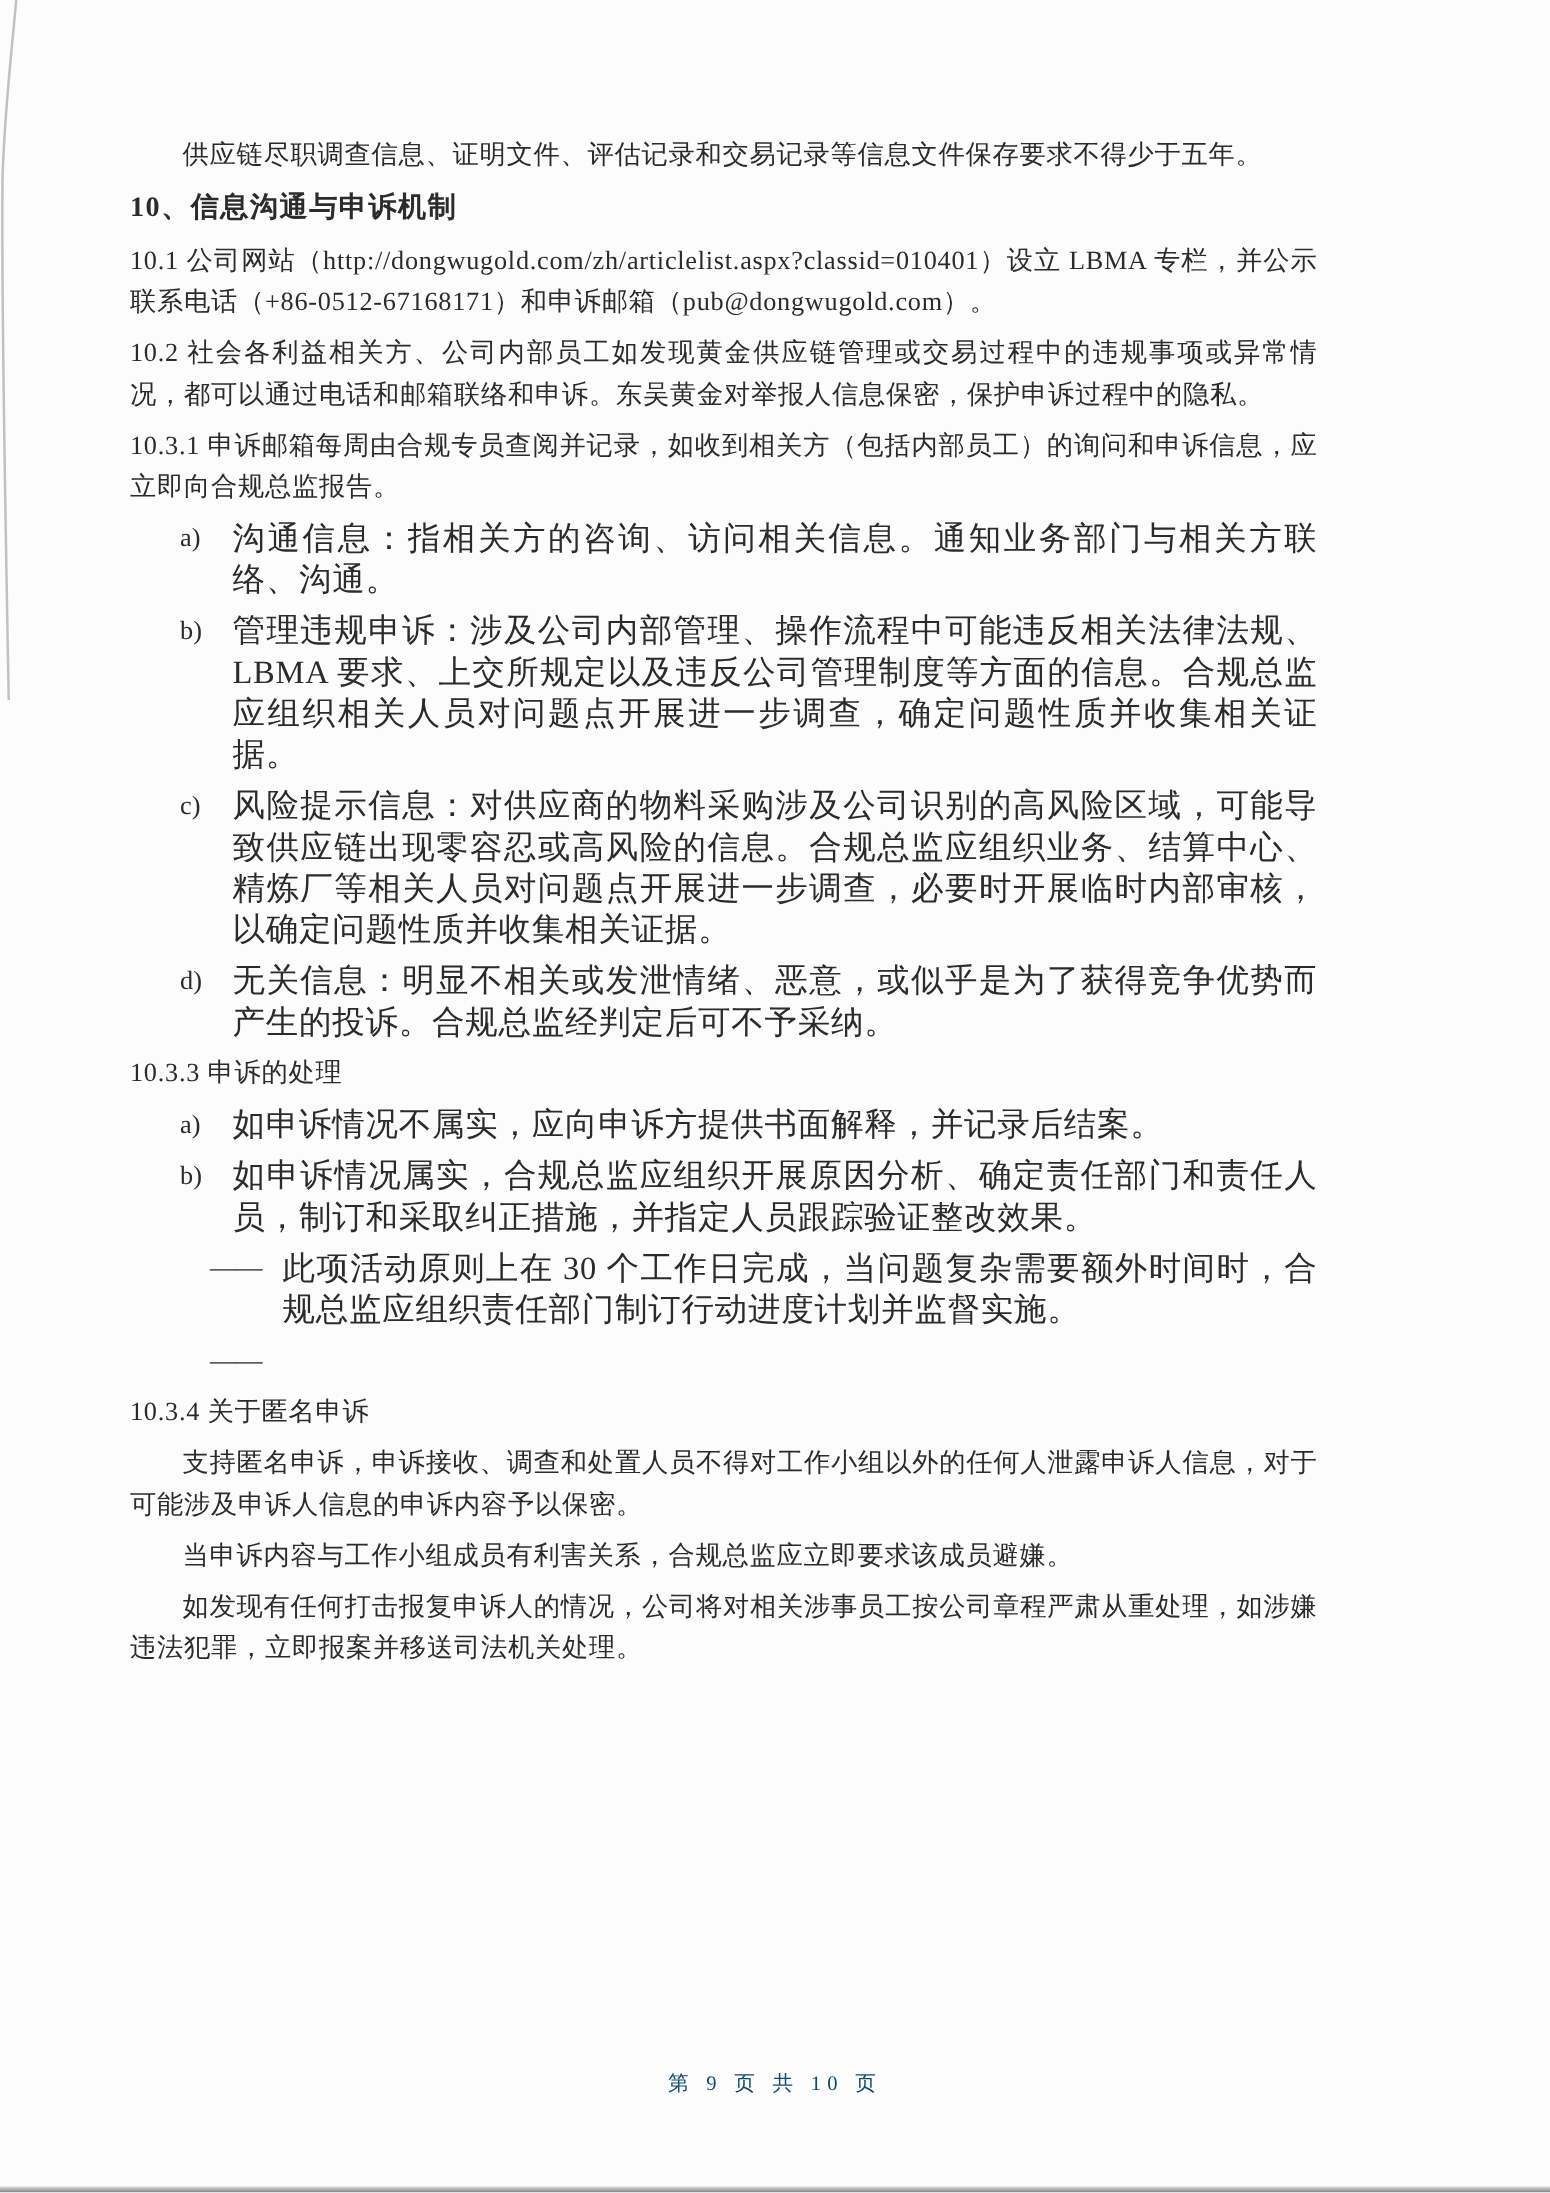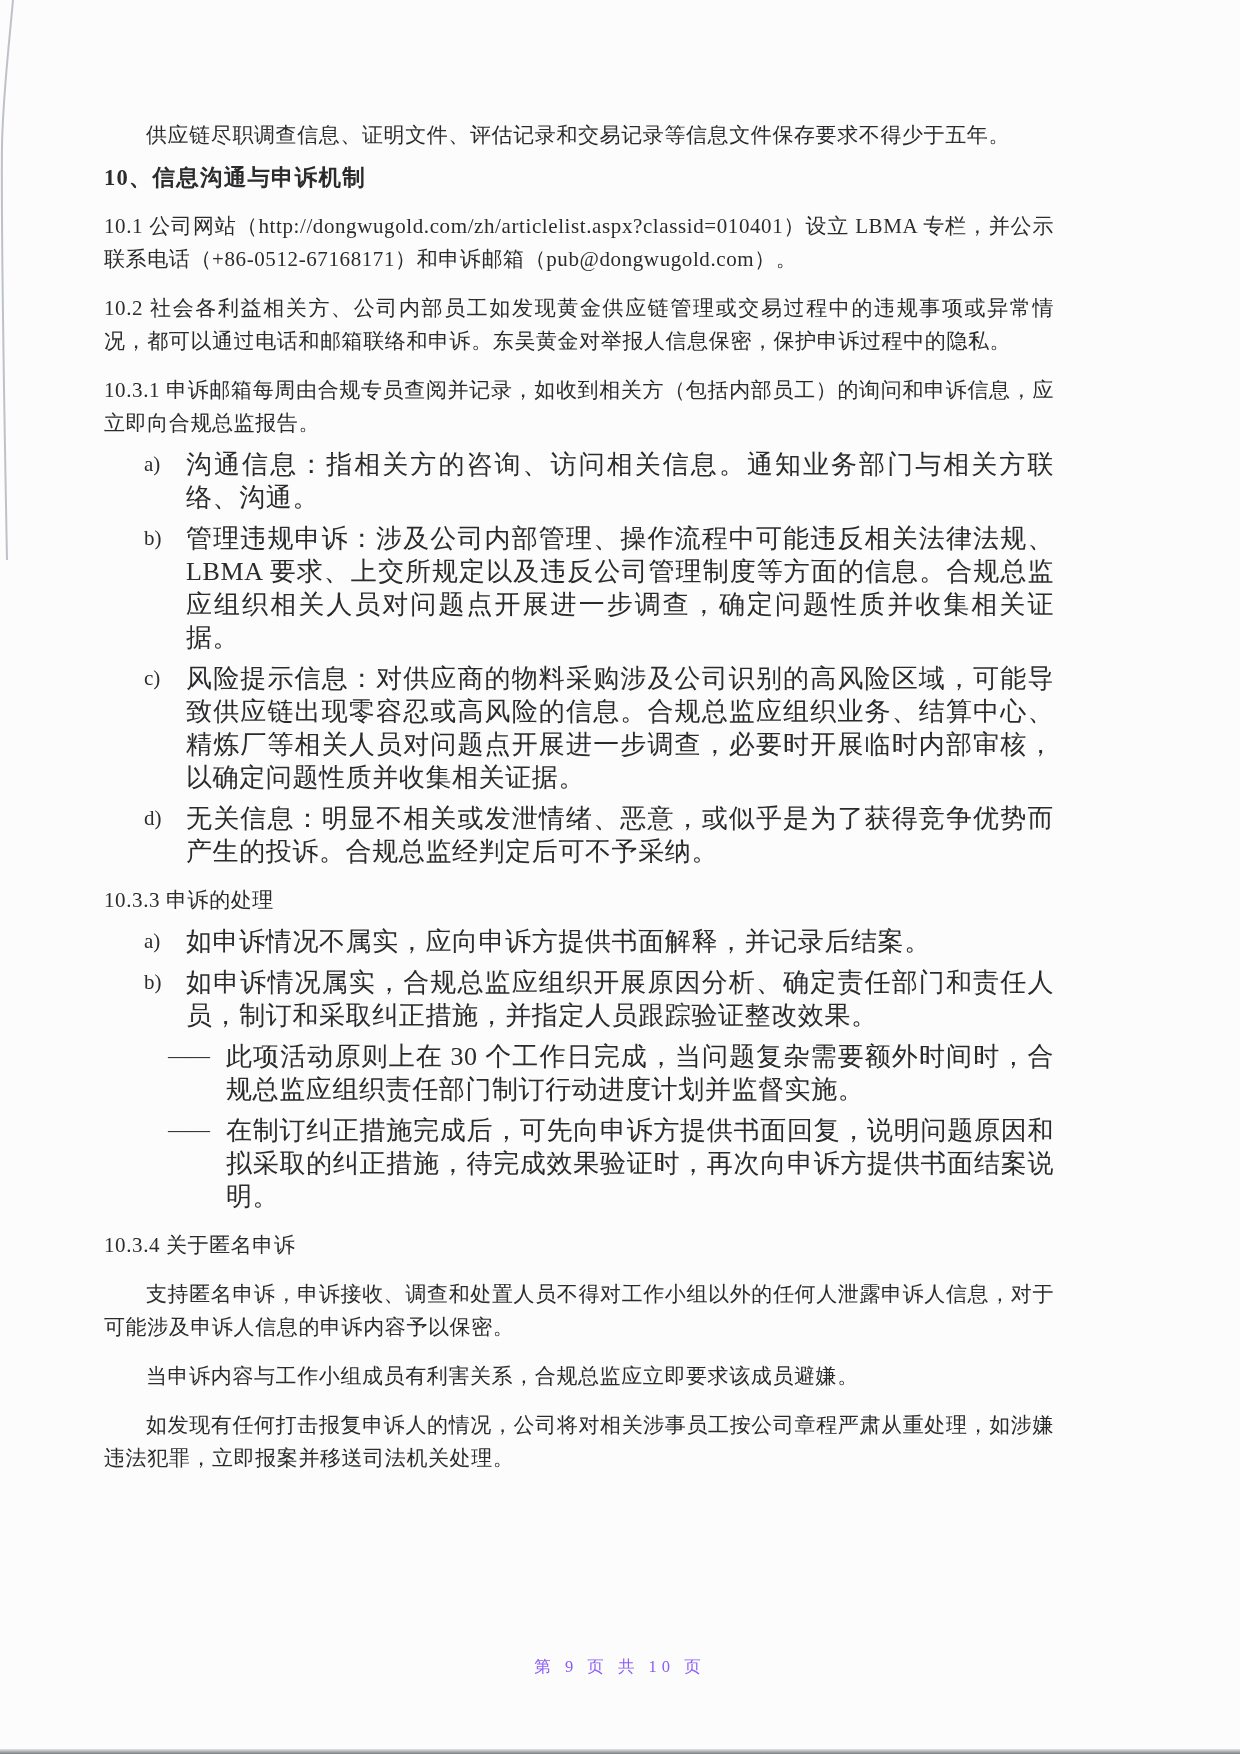--- a/index.html
+++ b/index.html
@@ -18,21 +18,21 @@
     left: 104px;
     top: 103px;
     width: 950px;
   }
   .blk {
     font-size: 21px;
     line-height: 33px;
     letter-spacing: 0.6px;
     text-align: justify;
     text-justify: inter-character;
-    margin: 16px 0 8px 0;
+    margin: 4px 0 8px 0;
   }
   .indent { text-indent: 2em; }
   .h-bold {
     font-weight: bold;
     font-size: 22.5px;
     letter-spacing: 1.2px;
     margin: 9px 0 10px 0;
     font-family: Liberation Serif, serif;
   }
   .li {
@@ -56,21 +56,21 @@
   .dash { padding-left: 64px; }
   .dash .marker { flex: 0 0 58px; letter-spacing: 0; }
   .footer {
     position: absolute;
     left: 0;
     right: 0;
     top: 1656px;
     text-align: center;
     font-size: 16.5px;
     letter-spacing: 5px;
-    color: #8b5cf6;
+    color: #0c4a6e;
   }
   .corner-line {
     position: absolute;
     left: 0;
     top: 0;
     pointer-events: none;
   }
   .bottom-bar {
     position: absolute;
     left: 0;
@@ -136,21 +136,20 @@
       <span class="text">如申诉情况属实，合规总监应组织开展原因分析、确定责任部门和责任人员，制订和采取纠正措施，并指定人员跟踪验证整改效果。</span>
     </div>
 
     <div class="li dash">
       <span class="marker">——</span>
       <span class="text">此项活动原则上在 30 个工作日完成，当问题复杂需要额外时间时，合规总监应组织责任部门制订行动进度计划并监督实施。</span>
     </div>
 
     <div class="li dash">
       <span class="marker">——</span>
-      <span class="text">在制订纠正措施完成后，可先向申诉方提供书面回复，说明问题原因和拟采取的纠正措施，待完成效果验证时，再次向申诉方提供书面结案说明。</span>
     </div>
 
     <p class="blk">10.3.4 关于匿名申诉</p>
 
     <p class="blk indent">支持匿名申诉，申诉接收、调查和处置人员不得对工作小组以外的任何人泄露申诉人信息，对于可能涉及申诉人信息的申诉内容予以保密。</p>
 
     <p class="blk indent">当申诉内容与工作小组成员有利害关系，合规总监应立即要求该成员避嫌。</p>
 
     <p class="blk indent">如发现有任何打击报复申诉人的情况，公司将对相关涉事员工按公司章程严肃从重处理，如涉嫌违法犯罪，立即报案并移送司法机关处理。</p>
 

